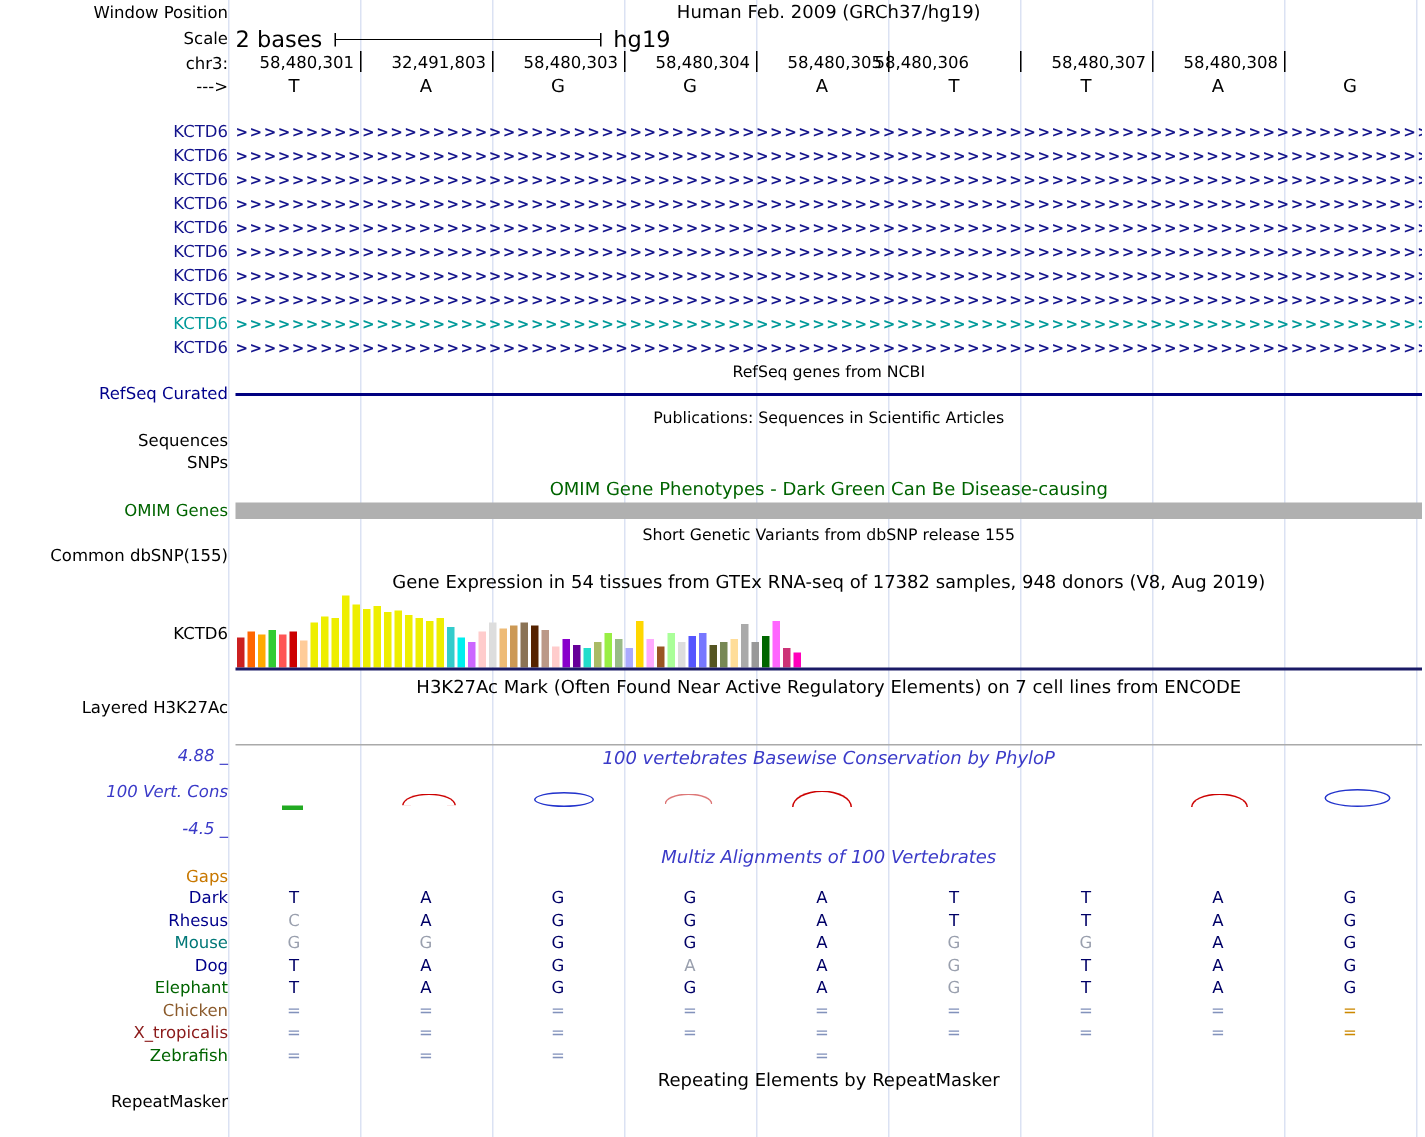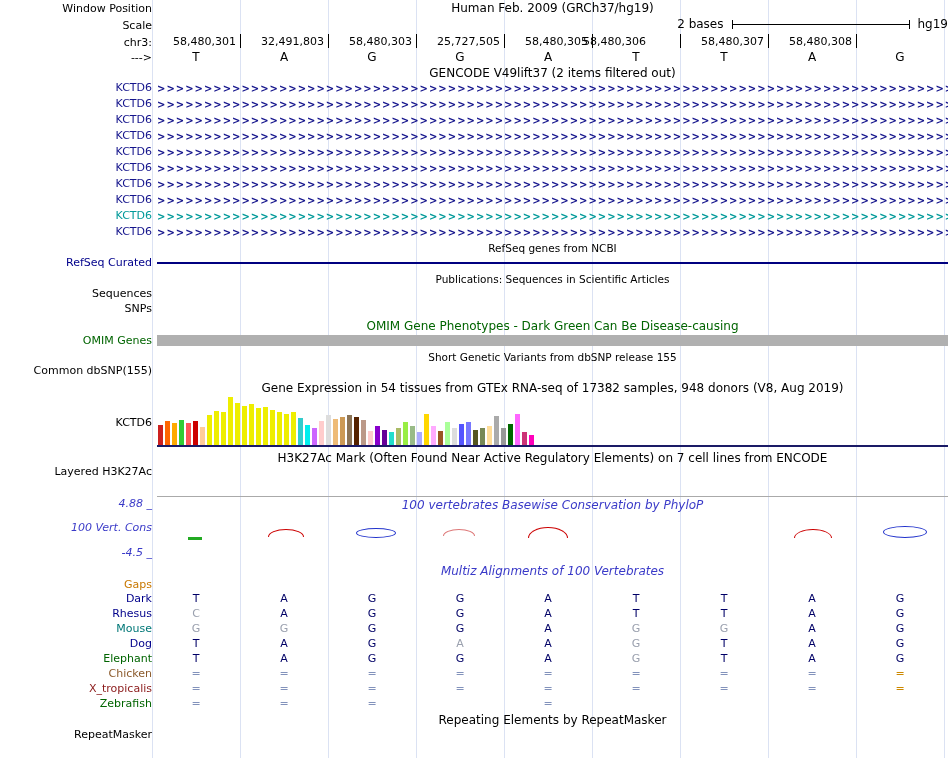--- a/index.html
+++ b/index.html
@@ -13,22 +13,22 @@
   .arrowrow{position:absolute;left:157px;width:791px;height:14px;line-height:13px;overflow:hidden;
             white-space:nowrap;font-size:10px;font-weight:bold;letter-spacing:1px;z-index:1;}
   .ctitle{position:absolute;left:157px;width:791px;text-align:center;font-size:12px;white-space:nowrap;z-index:2;}
   .sm{font-size:10.5px;}
   .navy{color:#00008b;}
   .green{color:#006400;}
   .blue{color:#3a3ac8;font-style:italic;}
   .orange{color:#c87800;}
   .title-row{position:absolute;left:157px;width:791px;top:1px;display:flex;justify-content:center;gap:20px;
              font-size:12px;z-index:2;white-space:nowrap;}
-  .scale-row{position:absolute;left:157px;width:791px;top:17px;display:flex;justify-content:flex-end;
-             align-items:center;gap:8px;font-size:12px;z-index:2;}
+  .scale-row{position:absolute;left:157px;width:791px;top:17px;display:flex;justify-content:flex-start;
+             align-items:center;gap:8px;font-size:15px;z-index:2;}
   .scalebar{display:inline-block;width:176px;height:9px;border-left:1px solid #000;border-right:1px solid #000;
             background:linear-gradient(to bottom,transparent 4px,#000 4px,#000 5px,transparent 5px);}
   .hline{position:absolute;left:157px;width:791px;z-index:1;}
   #gtex{position:absolute;left:157px;top:395px;width:791px;height:50px;z-index:1;}
   .bar{position:absolute;bottom:0;width:5px;}
   #phylop{position:absolute;left:157px;top:512px;width:791px;height:46px;z-index:1;}
   .pmark{position:absolute;box-sizing:border-box;}
   .mcell{position:absolute;width:88px;text-align:center;font-size:11px;z-index:1;}
   .mn{color:#000066;}
   .mg{color:#9aa0ae;}
@@ -60,21 +60,20 @@
   <div class="lab blue" style="top:546px">-4.5 _</div>
   <div class="lab orange" style="top:578px">Gaps</div>
   <div class="lab" style="top:728px">RepeatMasker</div>
 
   <div class="scale-row">
     <span>2 bases</span>
     <span class="scalebar"></span>
     <span>hg19</span>
   </div>
 
-  <div class="ctitle" style="top:66px">GENCODE V49lift37 (2 items filtered out)</div>
   <div class="ctitle sm" style="top:242px">RefSeq genes from NCBI</div>
   <div class="ctitle green" style="top:319px">OMIM Gene Phenotypes - Dark Green Can Be Disease-causing</div>
   <div class="ctitle sm" style="top:273px">Publications: Sequences in Scientific Articles</div>
   <div class="ctitle sm" style="top:351px">Short Genetic Variants from dbSNP release 155</div>
   <div class="ctitle" style="top:381px">Gene Expression in 54 tissues from GTEx RNA-seq of 17382 samples, 948 donors (V8, Aug 2019)</div>
   <div class="ctitle" style="top:451px">H3K27Ac Mark (Often Found Near Active Regulatory Elements) on 7 cell lines from ENCODE</div>
   <div class="ctitle blue" style="top:498px">100 vertebrates Basewise Conservation by PhyloP</div>
   <div class="ctitle blue" style="top:564px">Multiz Alignments of 100 Vertebrates</div>
   <div class="ctitle" style="top:713px">Repeating Elements by RepeatMasker</div>
 
@@ -162,21 +161,21 @@
     <div class="rtick" style="left: 328px;"></div>
     <div class="rtick" style="left: 416px;"></div>
     <div class="rtick" style="left: 504px;"></div>
     <div class="rtick" style="left: 592px;"></div>
     <div class="rtick" style="left: 680px;"></div>
     <div class="rtick" style="left: 768px;"></div>
     <div class="rtick" style="left: 856px;"></div>
     <div class="rnum" style="left: 154px;">58,480,301</div>
     <div class="rnum" style="left: 242px;">32,491,803</div>
     <div class="rnum" style="left: 330px;">58,480,303</div>
-    <div class="rnum" style="left: 418px;">25,727,505</div>
+    <div class="rnum" style="left: 418px;">58,480,304</div>
     <div class="rnum" style="left: 506px;">58,480,305</div>
     <div class="rnum" style="left: 564px;">58,480,306</div>
     <div class="rnum" style="left: 682px;">58,480,307</div>
     <div class="rnum" style="left: 770px;">58,480,308</div>
     <div class="base" style="left: 152px;">T</div>
     <div class="base" style="left: 240px;">A</div>
     <div class="base" style="left: 328px;">G</div>
     <div class="base" style="left: 416px;">G</div>
     <div class="base" style="left: 504px;">A</div>
     <div class="base" style="left: 592px;">T</div>

